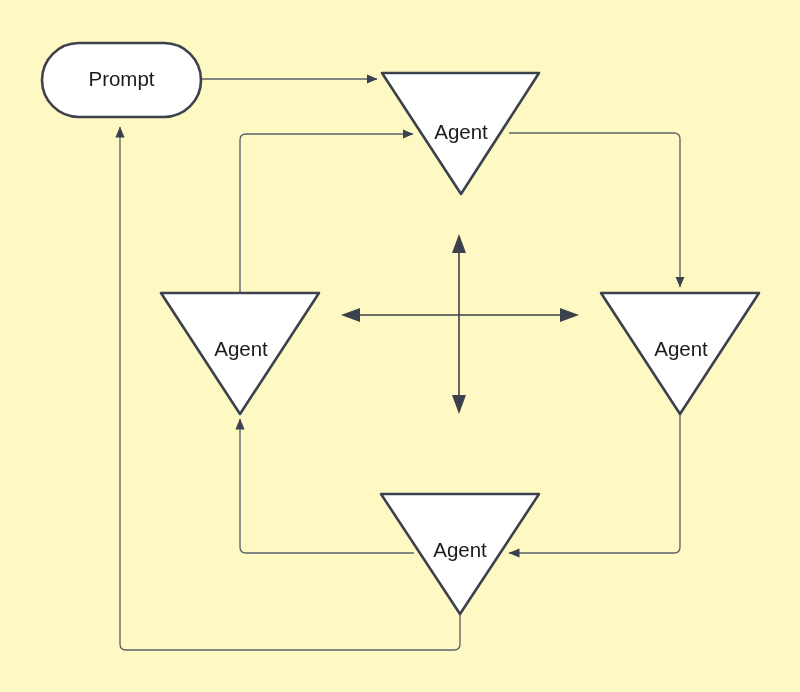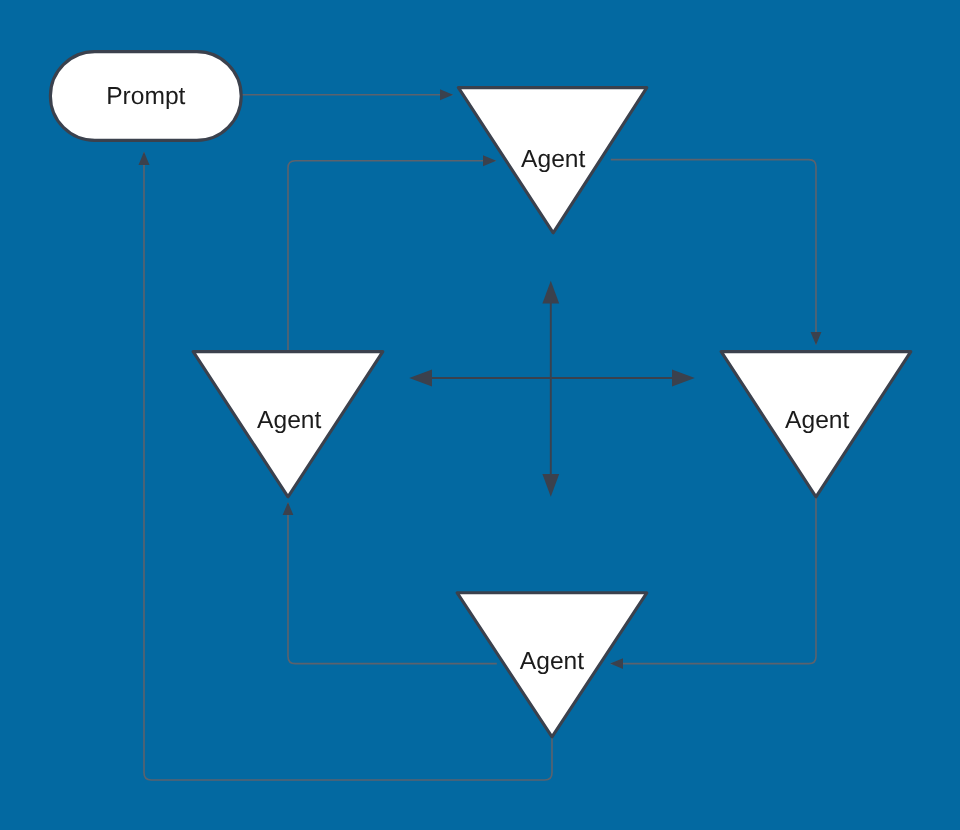--- a/index.html
+++ b/index.html
@@ -7,21 +7,21 @@
     padding: 0;
     background: #ffffff;
   }
   body {
     font-family: "Liberation Sans", sans-serif;
   }
   #canvas {
     position: relative;
     width: 800px;
     height: 692px;
-    background: #0369a1;
+    background: #fef9c3;
     overflow: hidden;
   }
   #diagram-svg {
     position: absolute;
     left: 0;
     top: 0;
     width: 800px;
     height: 692px;
   }
   .node-shape {

